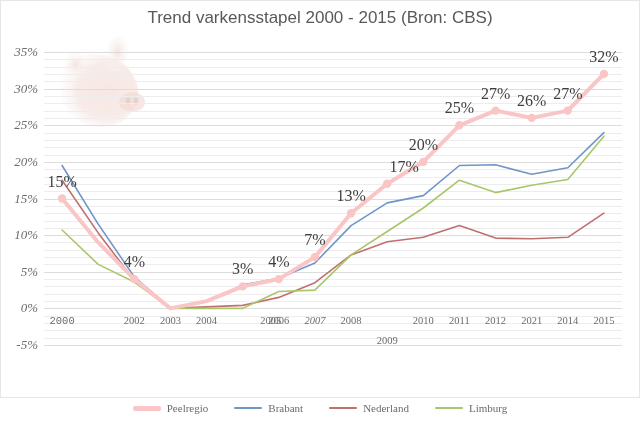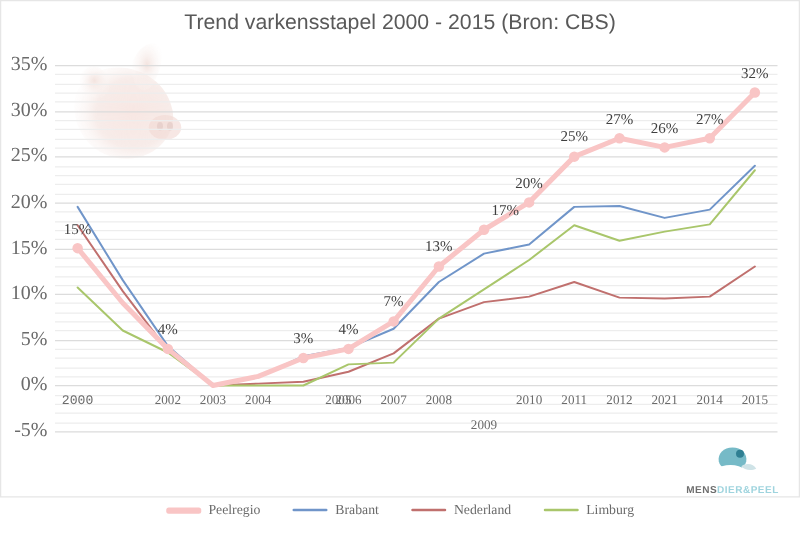--- a/index.html
+++ b/index.html
@@ -31,43 +31,44 @@
   }
   .gridline{
     position:absolute;left:0;width:100%;
     height:1px;background:#dcdcdc;
   }
   .gridline.minor{background:#ededed;}
   .y-tick{
     position:absolute;
     left:0px;width:38px;
     text-align:right;
-    font-size:16px;
+    font-size:13px;
     color:#6b6b6b;
     font-family:"Liberation Serif", serif;
     transform:translateY(-50%);
+    font-style:italic;
   }
   .x-tick{
     position:absolute;
     font-size:10.5px;
     color:#6b6b6b;
     font-family:"Liberation Serif", serif;
     transform:translateX(-50%);
     white-space:nowrap;
   }
   #pig-watermark{
     position:absolute;
     left:44px;top:30px;
     width:110px;height:112px;
     opacity:0.5;
     pointer-events:none;
   }
   .dlabel{
     position:absolute;
-    font-size:12px;
+    font-size:16px;
     color:#3f3f3f;
     font-family:"Liberation Serif", serif;
     transform:translate(-50%,-100%);
     white-space:nowrap;
   }
   #legend{
     position:absolute;
     left:0;top:402px;width:640px;
     display:flex;justify-content:center;align-items:center;
     gap:26px;
@@ -205,21 +206,21 @@
       <div class="y-tick" style="top: 308.4px;">0%</div>
       <div class="y-tick" style="top: 345px;">-5%</div>
     </div>
   <div id="x-ticks">
       <div class="x-tick" style="left: 62.1px; top: 315.4px; font-family: Liberation Mono, monospace;">2000</div>
       <div class="x-tick" style="left: 134.3px; top: 315.4px;">2002</div>
       <div class="x-tick" style="left: 170.4px; top: 315.4px;">2003</div>
       <div class="x-tick" style="left: 206.6px; top: 315.4px;">2004</div>
       <div class="x-tick" style="left: 242.7px; top: 315.4px; margin-left: 28px;">2005</div>
       <div class="x-tick" style="left: 278.8px; top: 315.4px; text-align: center;">2006</div>
-      <div class="x-tick" style="left: 314.9px; top: 315.4px;">2007</div>
+      <div class="x-tick" style="left: 314.9px; top: 315.4px; font-style: italic;">2007</div>
       <div class="x-tick" style="left: 351.1px; top: 315.4px;">2008</div>
       <div class="x-tick" style="left: 387.2px; top: 315.4px; margin-top: 20px;">2009</div>
       <div class="x-tick" style="left: 423.3px; top: 315.4px;">2010</div>
       <div class="x-tick" style="left: 459.4px; top: 315.4px;">2011</div>
       <div class="x-tick" style="left: 495.6px; top: 315.4px;">2012</div>
       <div class="x-tick" style="left: 531.7px; top: 315.4px;">2021</div>
       <div class="x-tick" style="left: 567.8px; top: 315.4px;">2014</div>
       <div class="x-tick" style="left: 603.9px; top: 315.4px; text-align: center;">2015</div>
     </div>
   <div id="data-labels">
@@ -250,23 +251,14 @@
       <div class="legend-item">
         <span class="legend-swatch" style="background: rgb(192, 112, 110); width: 28px; height: 2px;"></span>
         <span class="legend-text">Nederland</span>
       </div>
       <div class="legend-item">
         <span class="legend-swatch" style="background: rgb(169, 198, 107); width: 28px; height: 2px;"></span>
         <span class="legend-text">Limburg</span>
       </div>
     </div>
 
-  <div id="logo">
-    <svg width="46" height="26" viewBox="0 0 46 26" xmlns="http://www.w3.org/2000/svg">
-      <path d="M23 2 C30 2 35 7 34 13 C33 18 28 20 23 20 C18 20 13 18 12 13 C11 7 16 2 23 2 Z" fill="#5eaebd" opacity="0.85"></path>
-      <circle cx="29" cy="7" r="3.2" fill="#2f7f92"></circle>
-      <path d="M8 20 C14 16 22 15 28 17 C32 18.5 35 21 36 23 C28 22 16 22 8 20 Z" fill="#ffffff"></path>
-      <path d="M30 17 C34 14 40 15 42 19 C38 21 32 20 30 17 Z" fill="#cfe3e7"></path>
-    </svg>
-    <div id="logo-text"><span class="logo-mens">MENS</span><span class="logo-dier">DIER&amp;PEEL</span></div>
-  </div>
 
 </div>
 
 </body></html>

